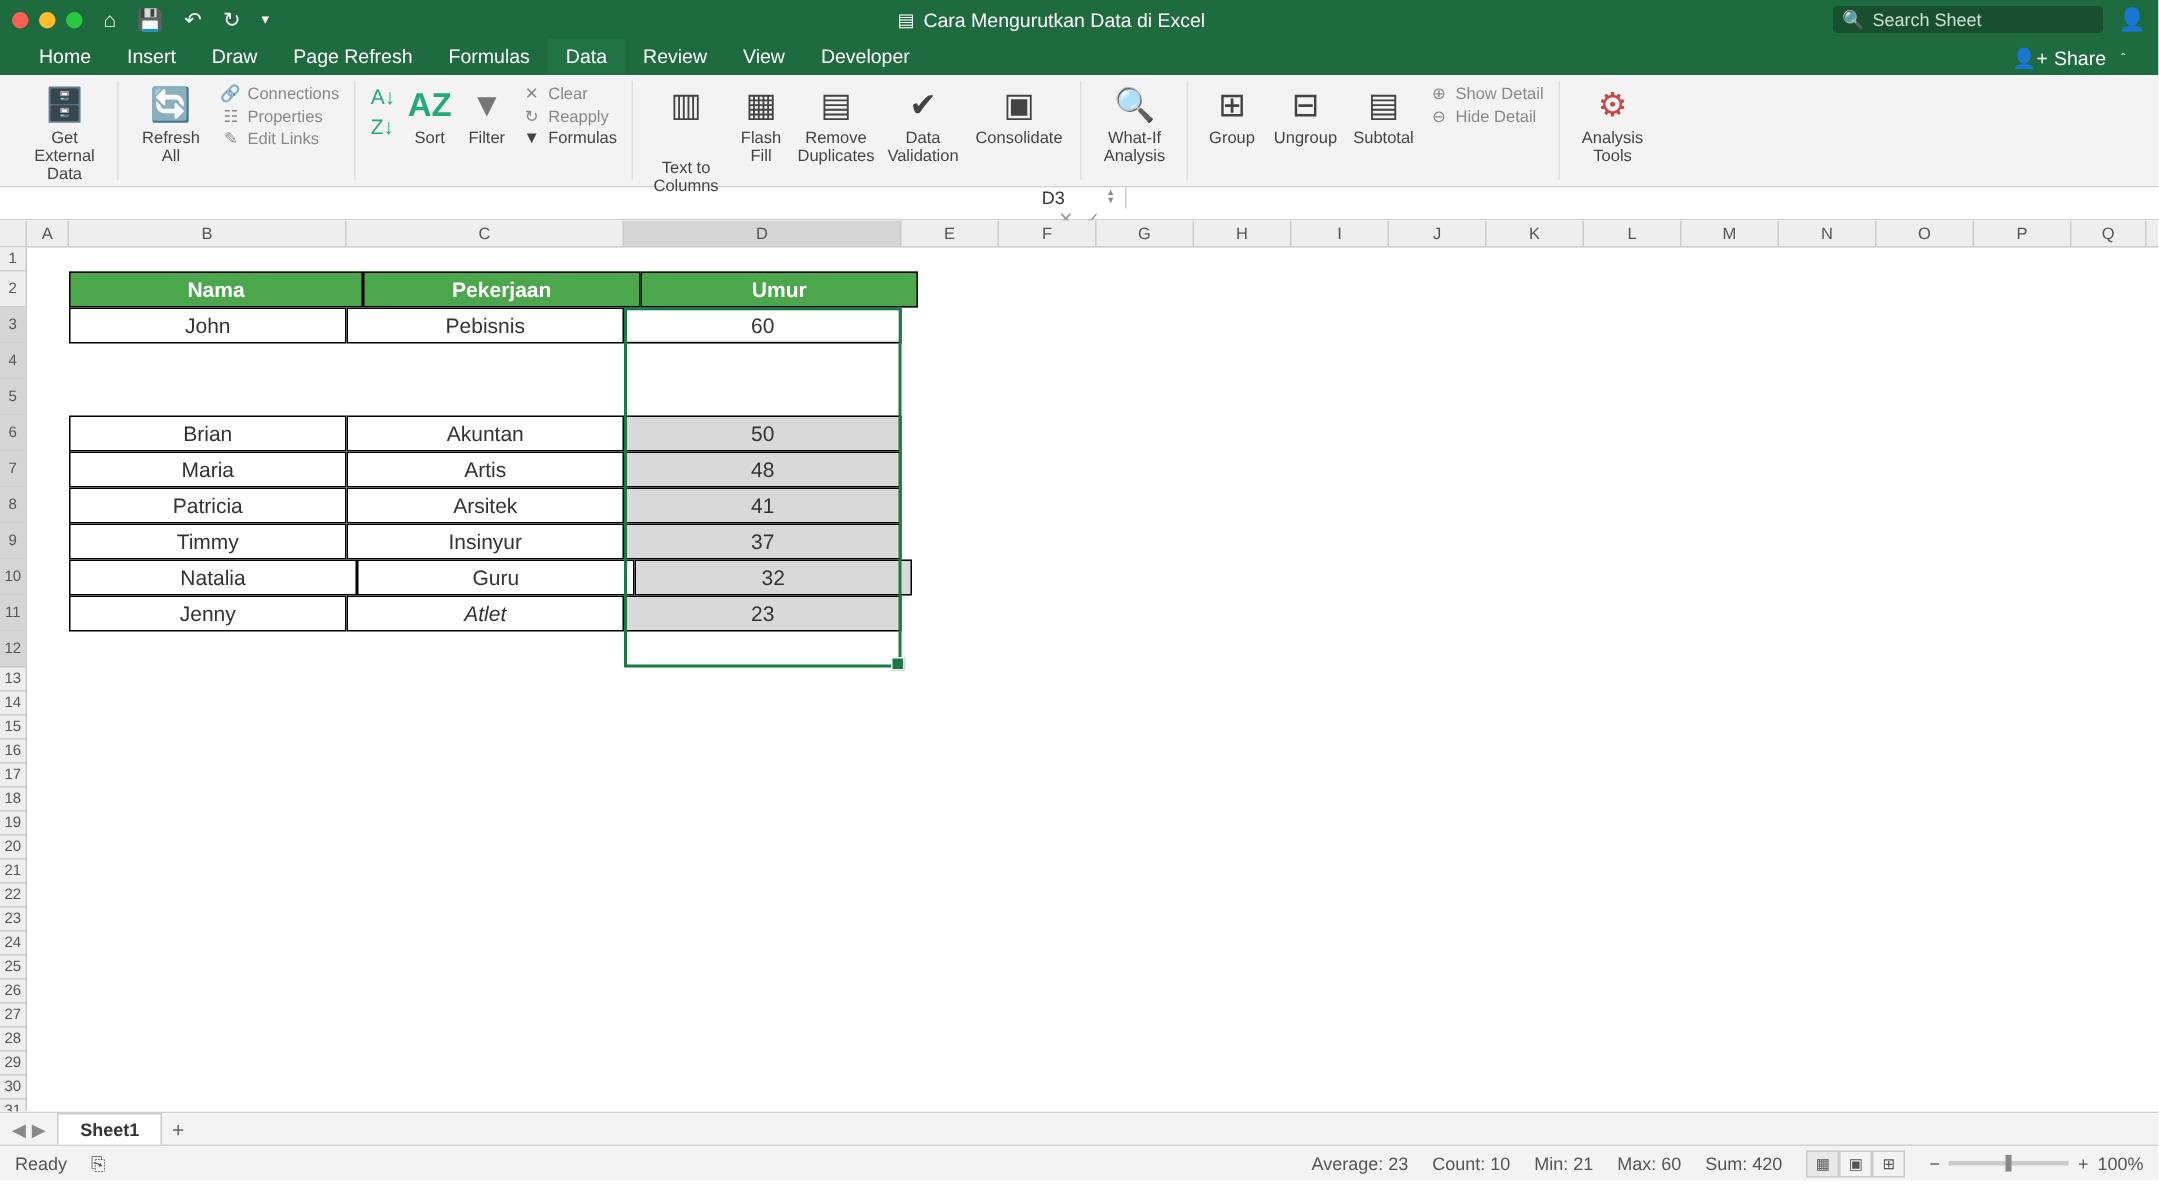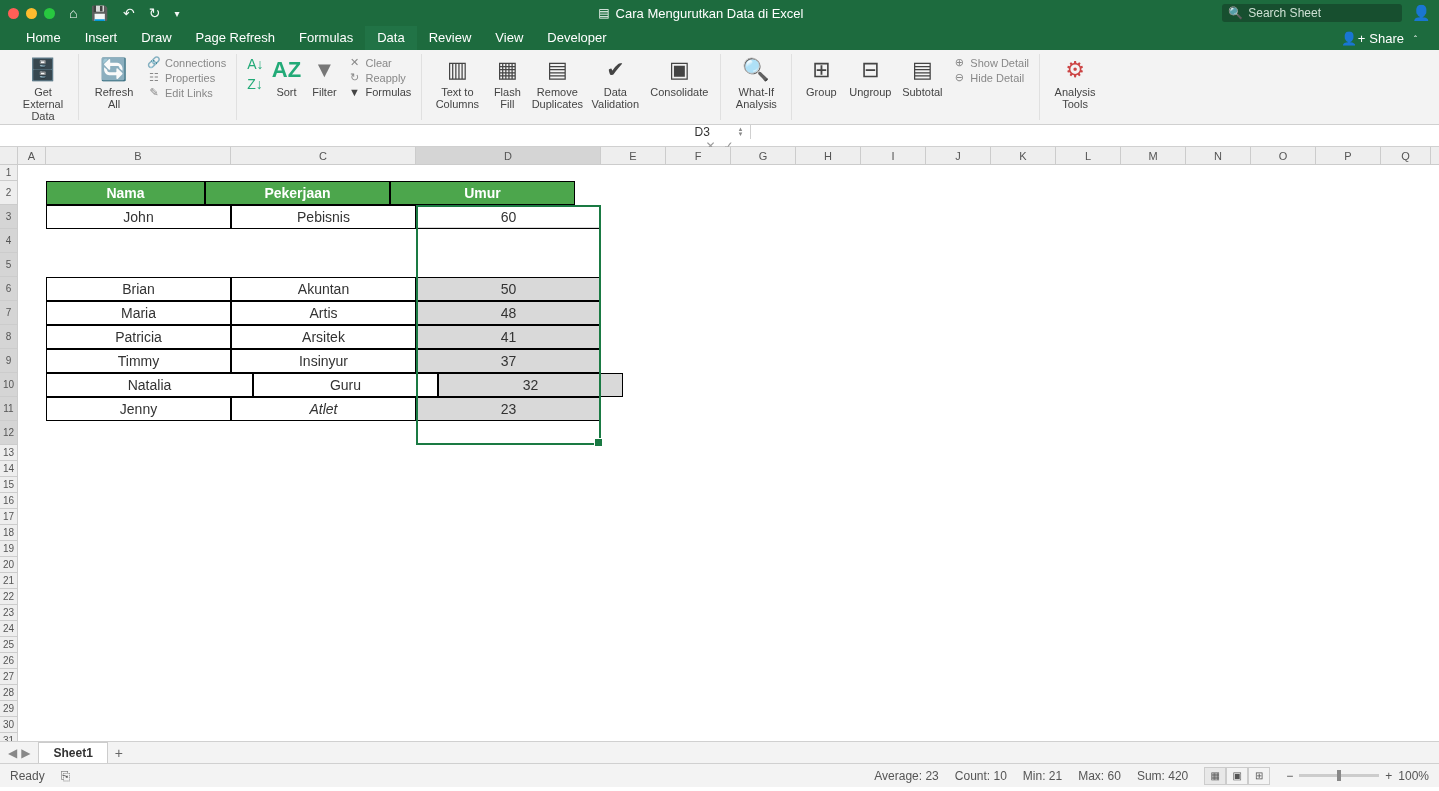--- a/index.html
+++ b/index.html
@@ -191,21 +191,21 @@
             <span class="mi-ico">▼</span>
             <span>Formulas</span>
           </div>
     </div>
   </div>
     </div>
   <div class="rgrp">
       <div class="rrow">
     <div class="rbtn-big">
           <div class="rico">▥</div>
-          <div class="rlab" style="white-space:pre-line;">Text to
+          <div class="rlab" style="white-space:pre-line;margin-top:20px;">Text to
 Columns</div>
         </div>
     <div class="rbtn-big" style="width:42px;">
           <div class="rico">▦</div>
           <div class="rlab" style="white-space:pre-line;">Flash
 Fill</div>
         </div>
     <div class="rbtn-big">
           <div class="rico">▤</div>
           <div class="rlab" style="white-space:pre-line;">Remove
@@ -328,21 +328,21 @@
         <div class="rowh">25</div>
         <div class="rowh">26</div>
         <div class="rowh">27</div>
         <div class="rowh">28</div>
         <div class="rowh">29</div>
         <div class="rowh">30</div>
         <div class="rowh">31</div>
       </div>
     <div class="cells" id="cells">
         <div class="datarow" style="top: 16px; left: 28px;">
-          <div class="cell hdrcell" style="width: 159px;">Nama</div>
+          <div class="cell hdrcell" style="width: 196px;">Nama</div>
           <div class="cell hdrcell" style="width: 185px;">Pekerjaan</div>
           <div class="cell hdrcell" style="width: 185px;">Umur</div>
         </div>
         <div class="datarow" style="top: 40px; left: 28px;">
           <div class="cell" style="width: 185px;">John</div>
           <div class="cell" style="width: 185px;">Pebisnis</div>
           <div class="cell selcell" style="width: 185px;">60</div>
         </div>
         <div class="datarow" style="top: 112px; left: 28px;">
           <div class="cell" style="width: 185px;">Brian</div>
@@ -358,21 +358,21 @@
           <div class="cell" style="width: 185px;">Patricia</div>
           <div class="cell" style="width: 185px;">Arsitek</div>
           <div class="cell selcell" style="width: 185px;">41</div>
         </div>
         <div class="datarow" style="top: 184px; left: 28px;">
           <div class="cell" style="width: 185px;">Timmy</div>
           <div class="cell" style="width: 185px;">Insinyur</div>
           <div class="cell selcell" style="width: 185px;">37</div>
         </div>
         <div class="datarow" style="top: 208px; left: 28px;">
-          <div class="cell" style="width: 207px;">Natalia</div>
+          <div class="cell" style="width: 192px;">Natalia</div>
           <div class="cell" style="width: 185px;">Guru</div>
           <div class="cell selcell" style="width: 185px;">32</div>
         </div>
         <div class="datarow" style="top: 232px; left: 28px;">
           <div class="cell" style="width: 185px;">Jenny</div>
           <div class="cell" style="width: 185px; font-style: italic;">Atlet</div>
           <div class="cell selcell" style="width: 185px;">23</div>
         </div>
         <div class="marquee" style="left: 398px; top: 40px; width: 185px; height: 240px;"></div>
         <div style="position: absolute; left: 400px; top: 42px; width: 181px; height: 20px; background: rgb(255, 255, 255); display: flex; align-items: center; justify-content: center; font-size: 14px;">60</div>

